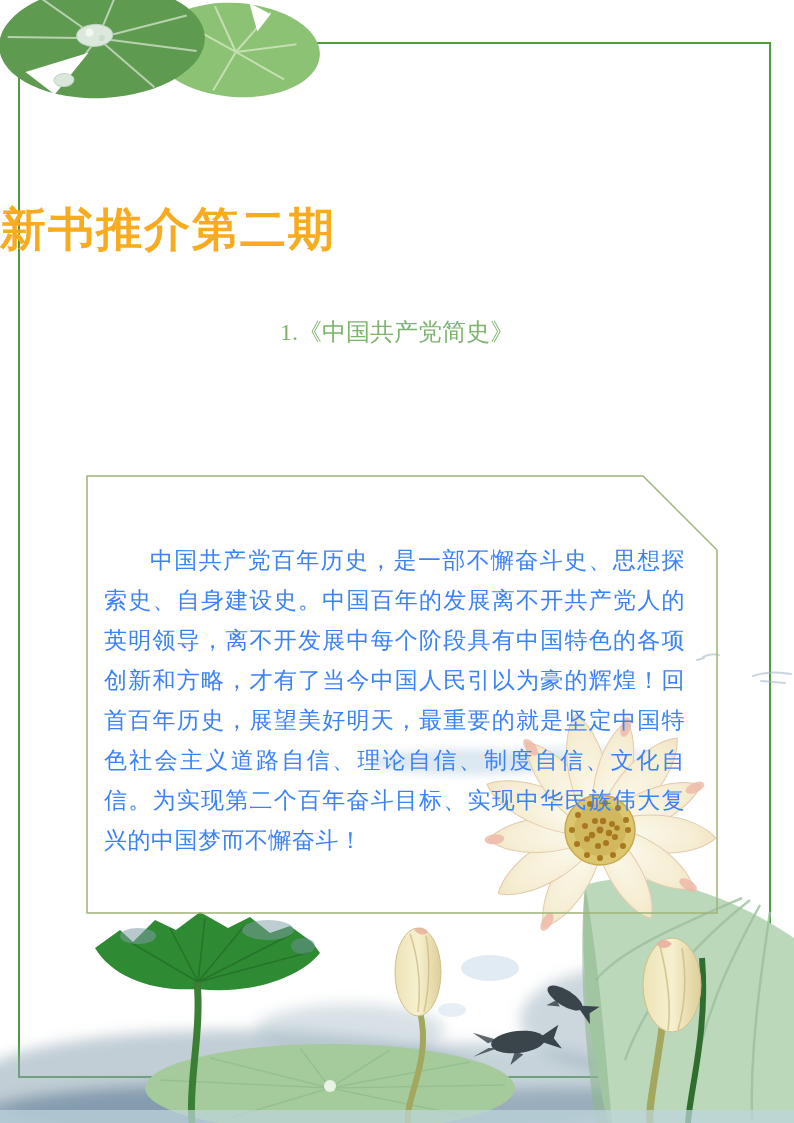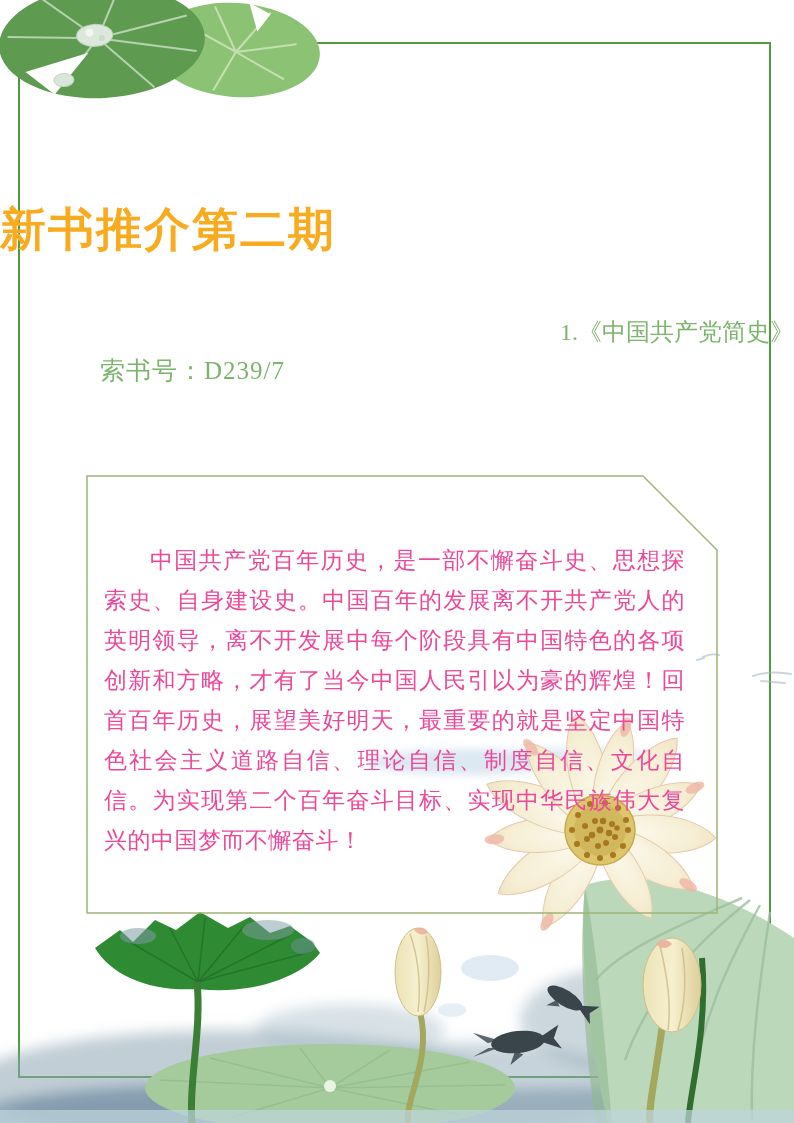--- a/index.html
+++ b/index.html
@@ -13,34 +13,34 @@
     left:18px;top:42px;width:753px;height:1036px;box-sizing:border-box;
     border:2px solid #4E9B40;z-index:1;
   }
   
   .page-title{
     left:0;top:168px;width:794px;
     font-size:46px;font-weight:bold;color:#F8AB1E;letter-spacing:2px;z-index:4;
   }
   
   .book-heading{
-    left:0;top:316px;width:794px;text-align:right;
+    left:0;top:316px;width:794px;text-align:center;
     font-size:24px;color:#7CB46D;z-index:4;
   }
   
   .meta-block{
     left:100px;top:352px;width:594px;z-index:4;
     font-size:25px;line-height:38px;color:#7CB46D;letter-spacing:1px;
   }
   
   .desc-box-svg{left:86px;top:475px;z-index:3;}
   
   .desc-text{
     left:104px;top:518px;width:581px;z-index:4;
-    font-size:23px;line-height:40px;color:#ec4899;
+    font-size:23px;line-height:40px;color:#3b82f6;
     text-align:justify;text-indent:2em;letter-spacing:0.5px;
   }
   .leaves-svg{left:0;top:0;z-index:5;}
   .scene-svg{left:0;top:690px;z-index:2;}
   .scribbles-svg{left:695px;top:645px;z-index:2;}
 </style>
 </head>
 <body>
 
 <div class="layer page-frame"></div>
@@ -281,18 +281,15 @@
       <ellipse cx="62" cy="78" rx="10" ry="6.5" fill="#D9E6DA" stroke="#C2D5C6" stroke-width="1"></ellipse>
     </g>
   </g>
 </svg>
 
 <h1 class="layer page-title">新书推介第二期</h1>
 
 <div class="layer book-heading">1.《中国共产党简史》</div>
 
 <div class="layer meta-block">
-  <div>
-    <span>索书号：</span><span>D239/7</span>
-  </div>
 </div>
 
 <p class="layer desc-text">中国共产党百年历史，是一部不懈奋斗史、思想探索史、自身建设史。中国百年的发展离不开共产党人的英明领导，离不开发展中每个阶段具有中国特色的各项创新和方略，才有了当今中国人民引以为豪的辉煌！回首百年历史，展望美好明天，最重要的就是坚定中国特色社会主义道路自信、理论自信、制度自信、文化自信。为实现第二个百年奋斗目标、实现中华民族伟大复兴的中国梦而不懈奋斗！</p>
 
 </body></html>

